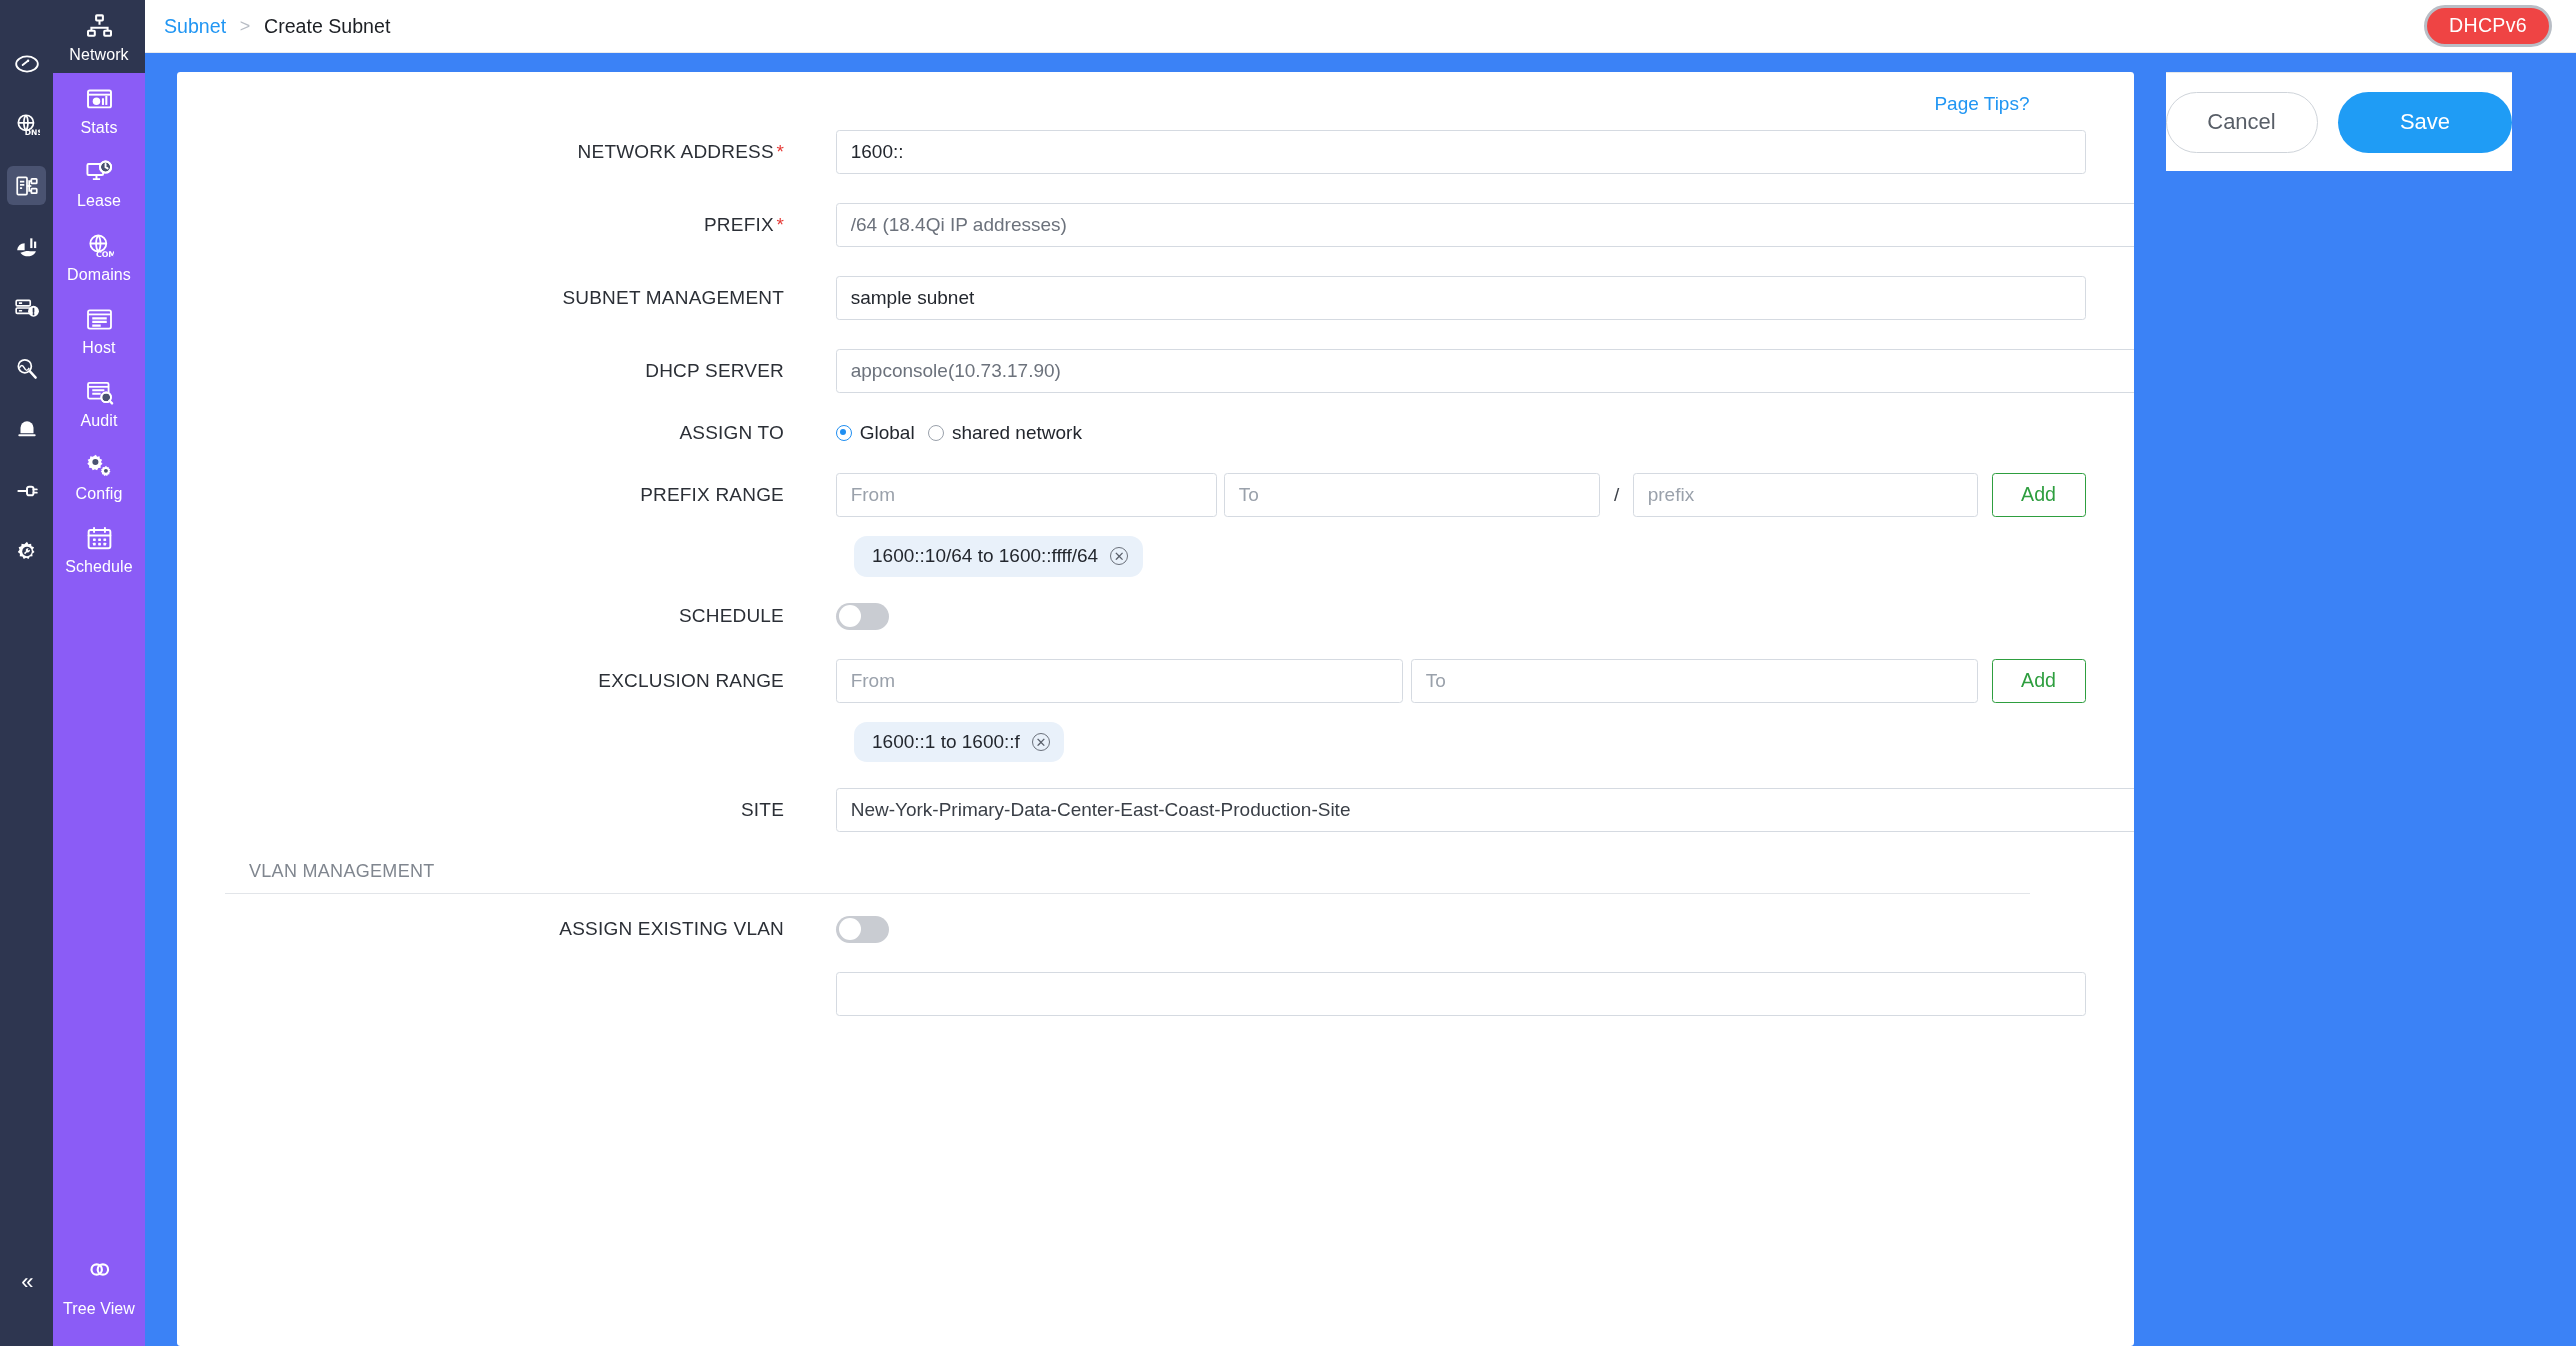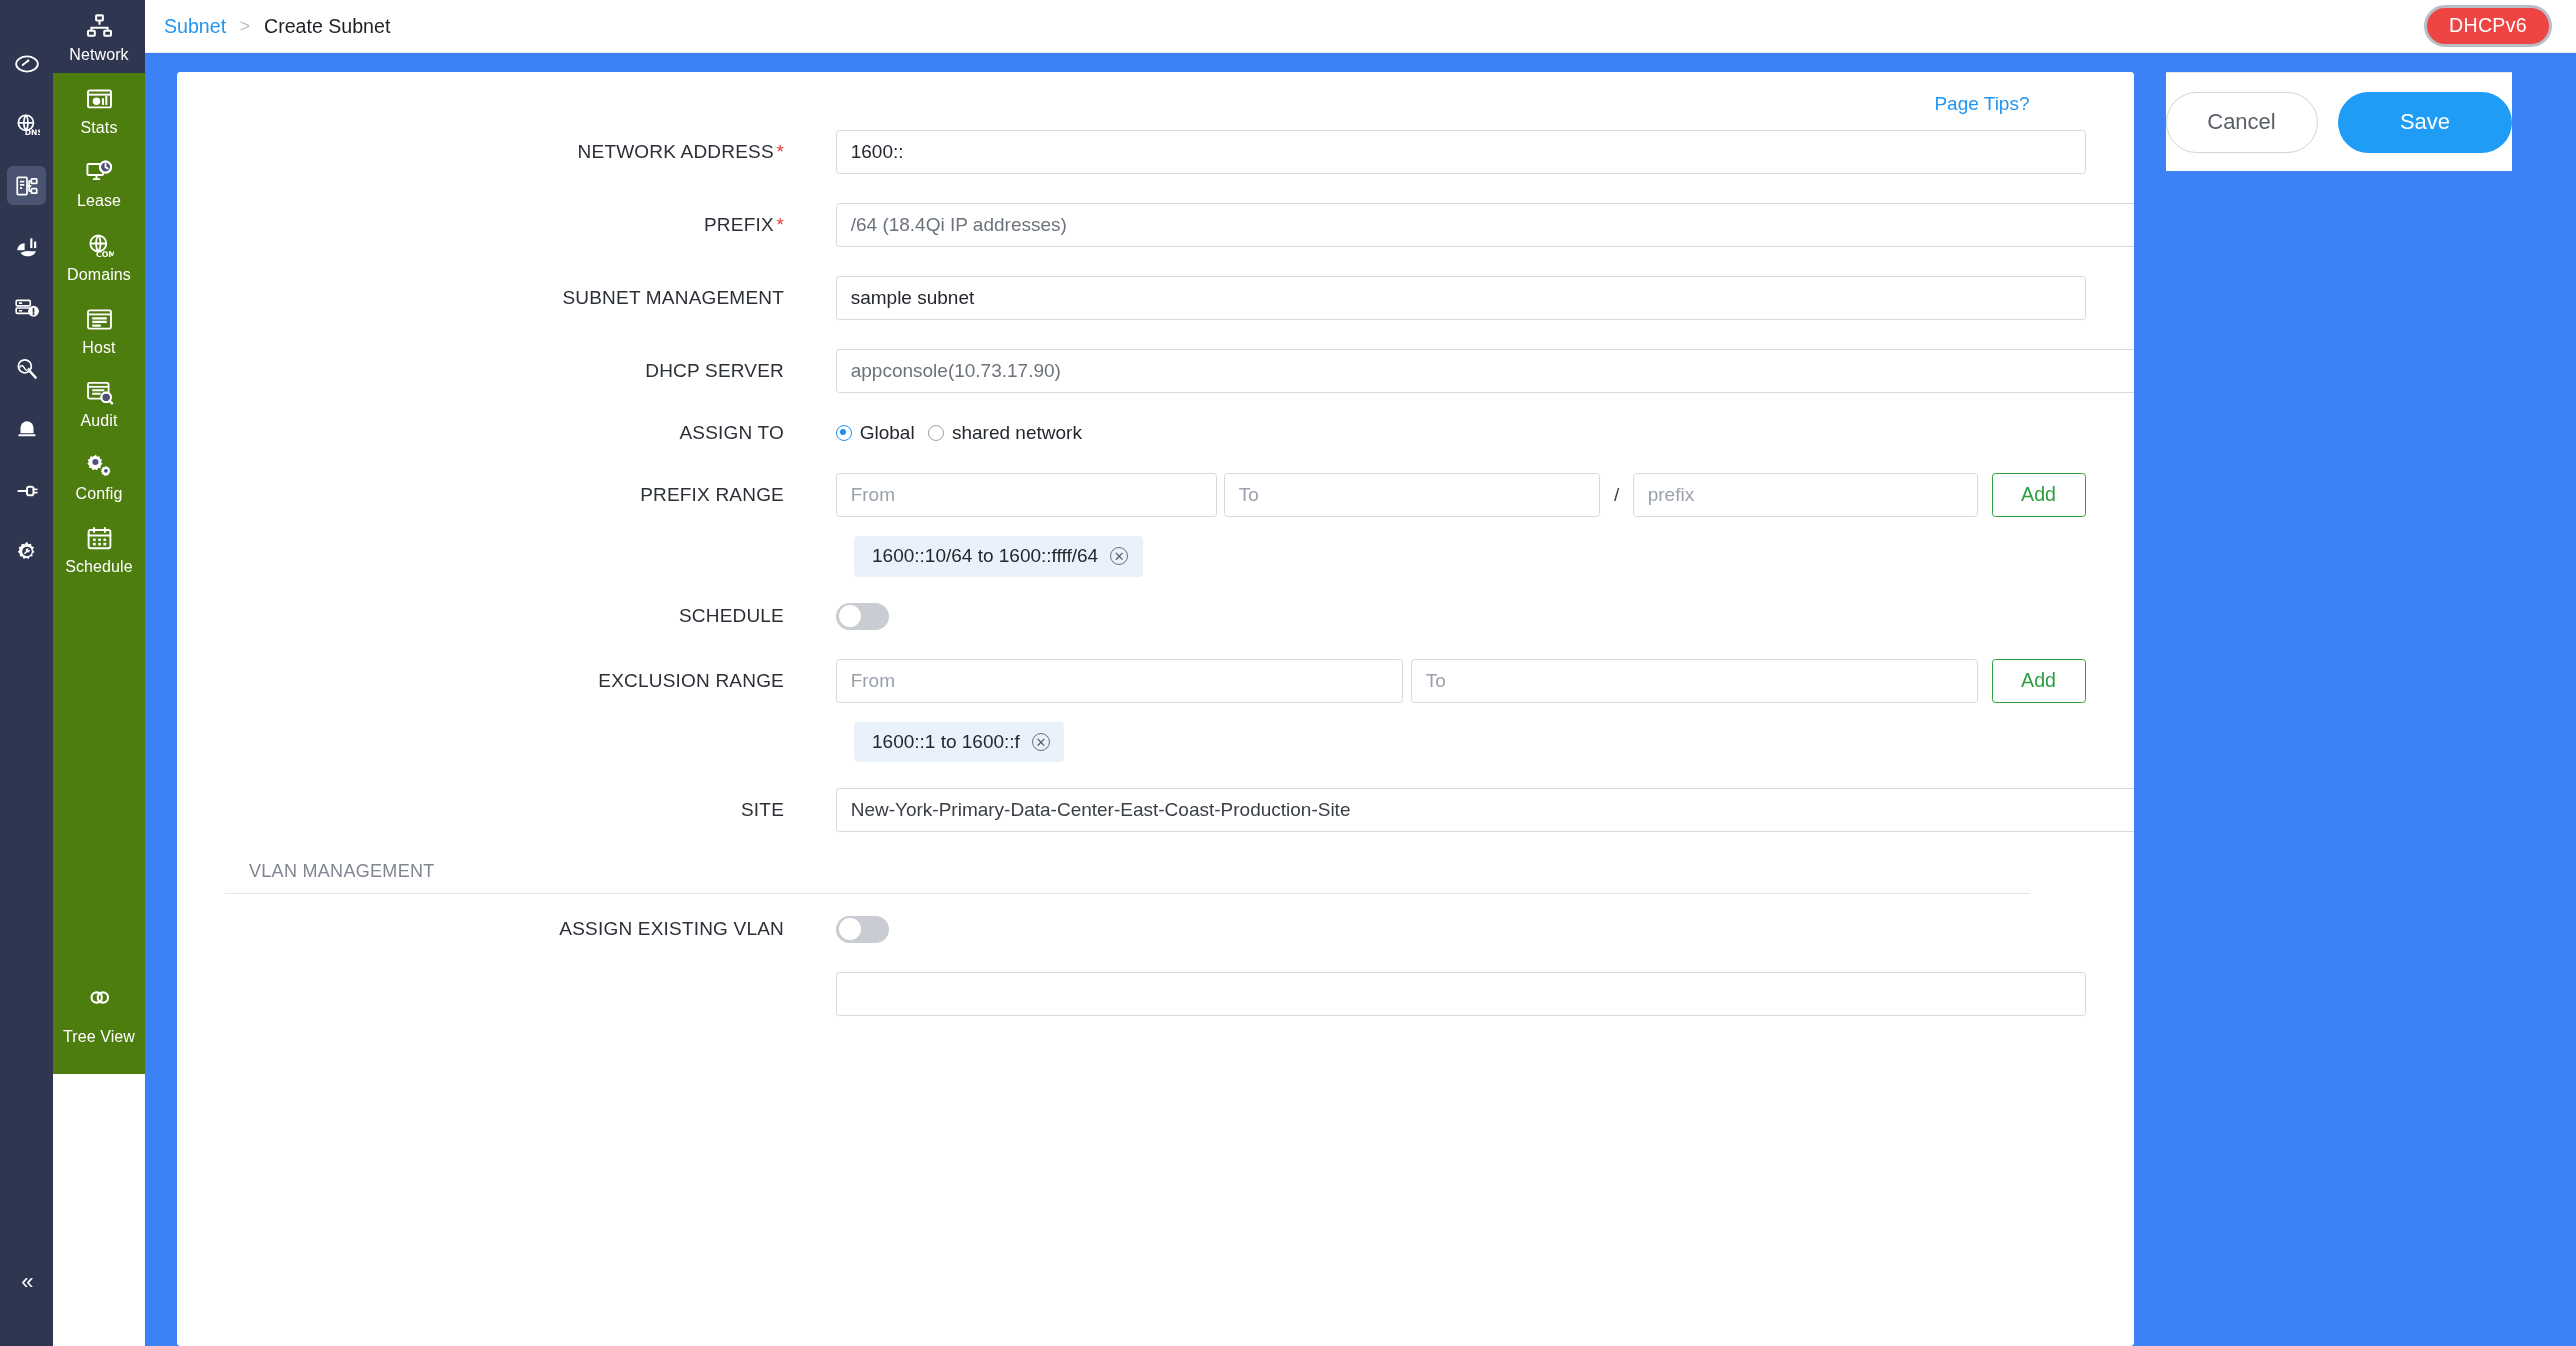--- a/index.html
+++ b/index.html
@@ -30,22 +30,22 @@
   .rail-icon.active { background: #4a5371; }
   .rail-icon svg { display: block; }
   .rail-collapse {
     position: absolute; bottom: 53px; left: 0; width: 53px;
     text-align: center; color: #ffffff; font-size: 22px; line-height: 1;
     letter-spacing: -1.7px;
   }
 
   
   .nav2 {
-    width: 92px; height: 1074px; flex: 0 0 92px;
-    background: #4d7c0f;
+    width: 92px; height: 1346px; flex: 0 0 92px;
+    background: #8b5cf6;
     display: flex; flex-direction: column; align-items: center;
     position: relative;
   }
   .nav2-item {
     width: 92px; padding: 12px 1.7px 10.2px;
     display: flex; flex-direction: column; align-items: center; gap: 6px;
     color: #ffffff;
   }
   .nav2-item.active { background: #2e3650; }
   .nav2-label { font-size: 16px; line-height: 1; font-weight: 400; letter-spacing: 0.1px; }
@@ -168,21 +168,21 @@
     cursor: pointer; line-height: 1;
   }
   .e-from { width: 724px; }
   .e-to   { width: 724px; }
 
   
   .chip-row { display: flex; margin-bottom: 26px; }
   .chip-pad { flex: 0 0 598px; }
   .chip {
     display: inline-flex; align-items: center; gap: 12px;
-    background: #e9f1fa; border-radius: 4px;
+    background: #e9f1fa; border-radius: 13px;
     padding: 9.4px 14.5px 9.4px 18px;
     font-size: 19px; color: #23272e;
     margin-left: 31px;
   }
   .chip-x {
     width: 18px; height: 18px; border-radius: 50%;
     border: 1.3px solid #6a707a; color: #5a606b;
     display: inline-flex; align-items: center; justify-content: center;
     font-size: 13px; line-height: 1; cursor: pointer;
   }

